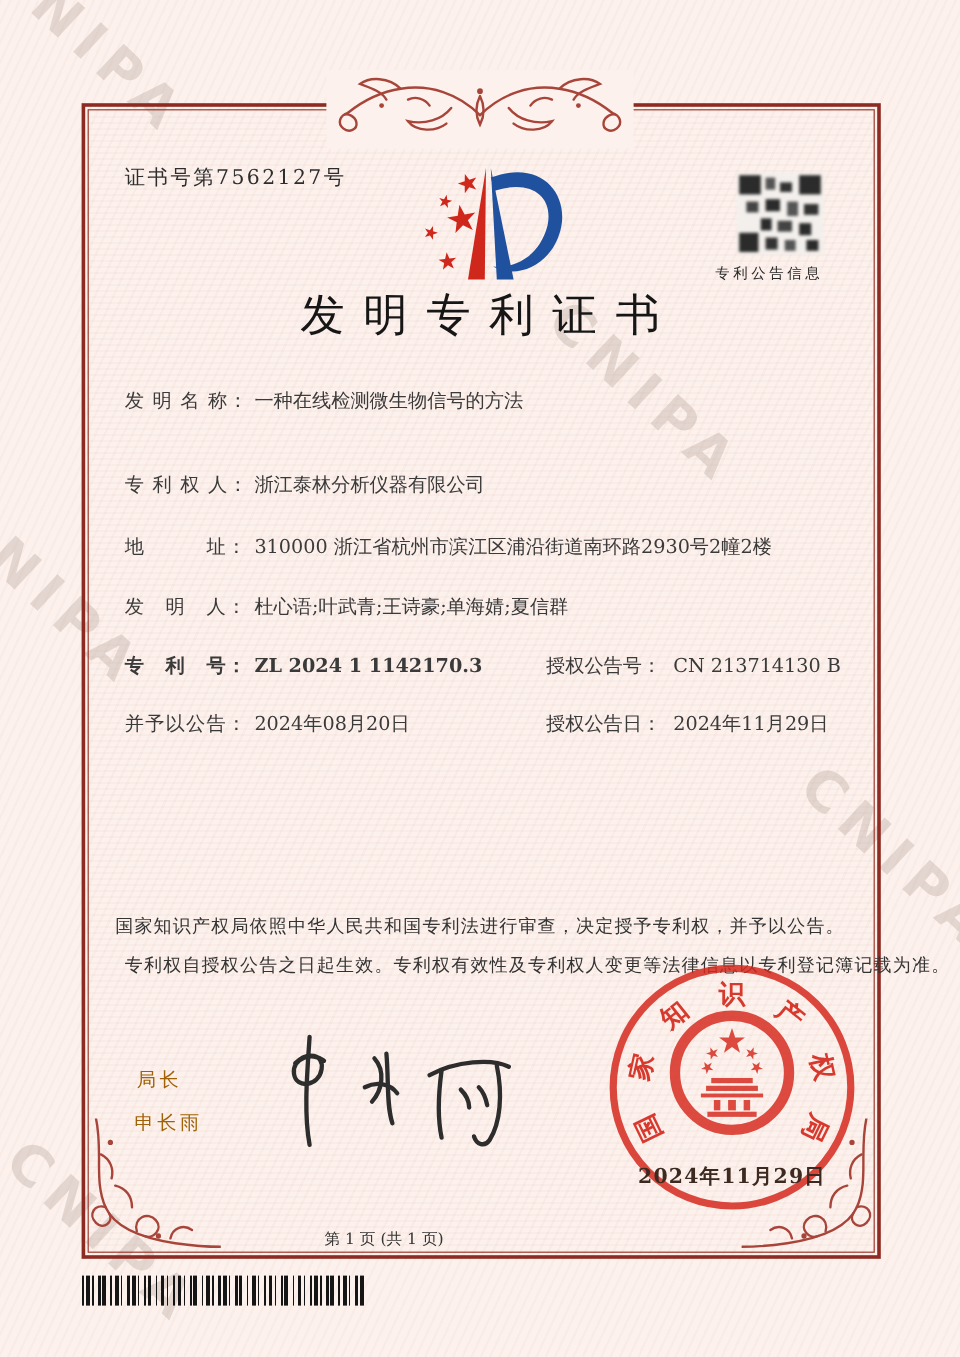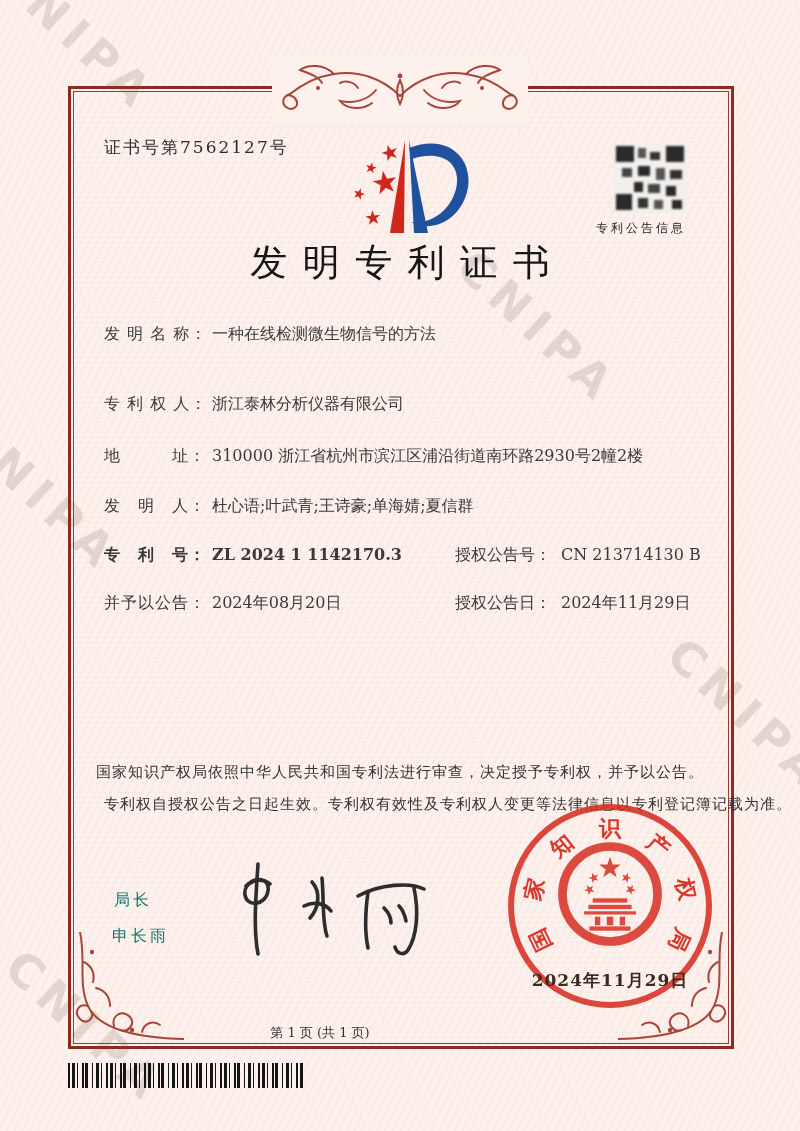--- a/index.html
+++ b/index.html
@@ -31,21 +31,21 @@
   
   .row{position:absolute;left:104px;font-size:16px;color:#3a3a3a;white-space:nowrap;}
   .lab{display:inline-block;width:100px;letter-spacing:1px;}
   .lab-wide{display:inline-block;width:122px;}
   .val{margin-left:8px;}
   .col2{position:absolute;left:455px;font-size:16px;color:#3a3a3a;white-space:nowrap;}
   .lab2{display:inline-block;width:98px;}
   
   .stmt{position:absolute;left:0;width:800px;text-align:center;font-size:15px;color:#333;letter-spacing:1px;}
   
-  .officer{position:absolute;left:114px;font-family:"DejaVu Sans",sans-serif;font-size:16px;color:#0f766e;letter-spacing:3px;}
+  .officer{position:absolute;left:114px;font-family:"DejaVu Sans",sans-serif;font-size:16px;color:#a16207;letter-spacing:3px;}
   .signature{position:absolute;left:216px;top:852px;width:232px;height:118px;}
   
   .seal{position:absolute;left:508px;top:804px;width:204px;height:204px;z-index:5;}
   .seal-circle{position:absolute;inset:0;border:6px solid rgba(213,41,29,0.85);border-radius:50%;}
   .ring-ch{position:absolute;left:50%;top:50%;width:26px;height:26px;margin-left:-13px;margin-top:-13px;
     display:flex;align-items:center;justify-content:center;font-size:22px;font-weight:700;
     color:rgba(213,41,29,0.92);transform-origin:50% 50%;}
   .emblem{position:absolute;left:50%;top:45%;transform:translate(-50%,-50%);opacity:.92;}
   .seal-date{position:absolute;left:0;bottom:16px;width:100%;text-align:center;font-size:17px;
     font-weight:600;color:#3c2a20;letter-spacing:1px;}

